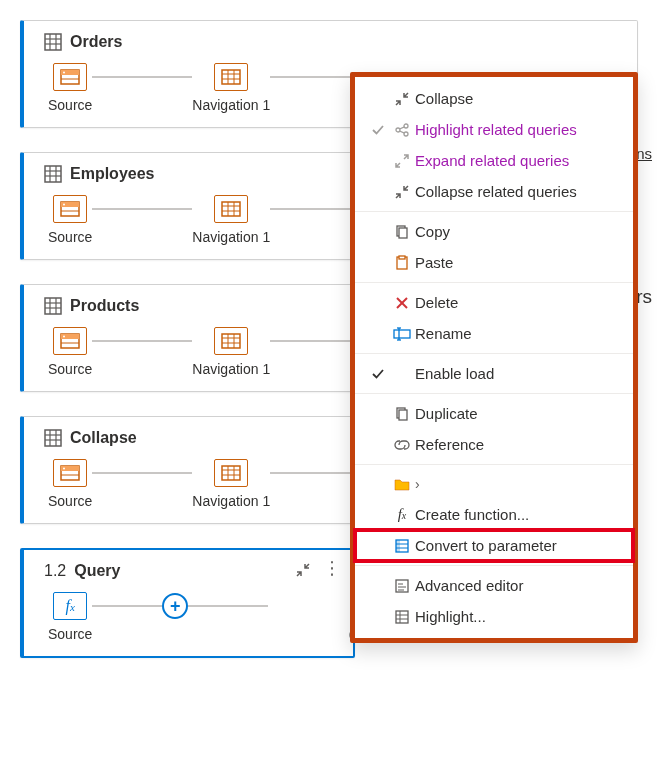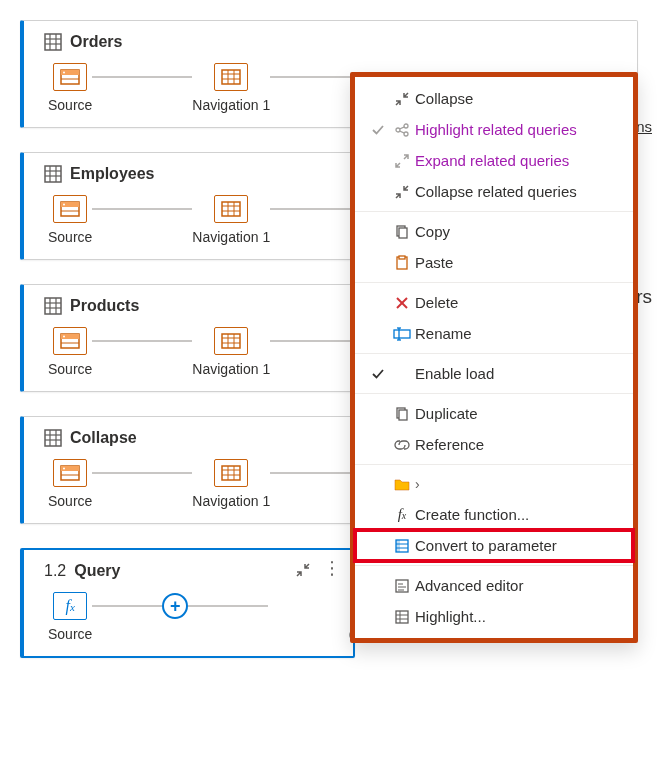--- a/index.html
+++ b/index.html
@@ -338,21 +338,21 @@
       </div>
       <span class="step-label">Source</span>
     </div>
     <div class="connector short" style="width:70px;"></div>
     <div class="add-circle">+</div>
     <div class="connector short" style="width:80px;"></div>
   </div>
   <div class="right-dot"></div>
 </div>
 
-<span style="position:absolute;top:118px;right:6px;font-size:15px;text-decoration:underline;">ns</span>
+<span style="position:absolute;top:145px;right:6px;font-size:15px;text-decoration:underline;">ns</span>
 <span style="position:absolute;top:286px;right:6px;font-size:19px;">rs</span>
 
 <div class="context-menu">
   <div class="menu-item">
     <span class="check-col"></span>
     <span class="icon-col">
         <svg width="16" height="16" viewBox="0 0 16 16">
           <path d="M2 14 L6 10 M6 14 L6 10 L2 10" stroke="#605e5c" stroke-width="1.5" fill="none"></path>
           <path d="M14 2 L10 6 M10 2 L10 6 L14 6" stroke="#605e5c" stroke-width="1.5" fill="none"></path>
         </svg>

